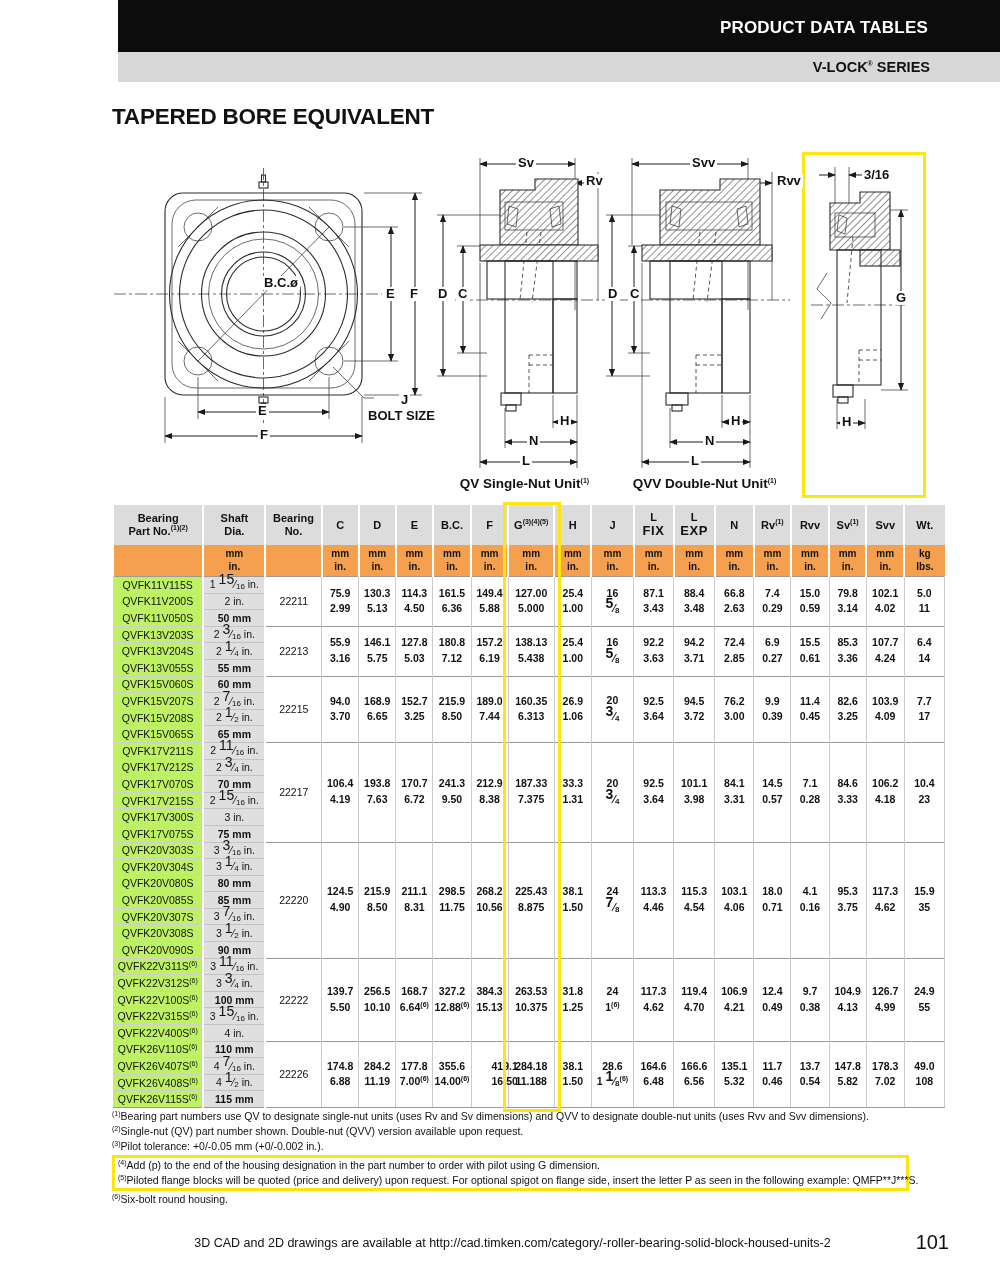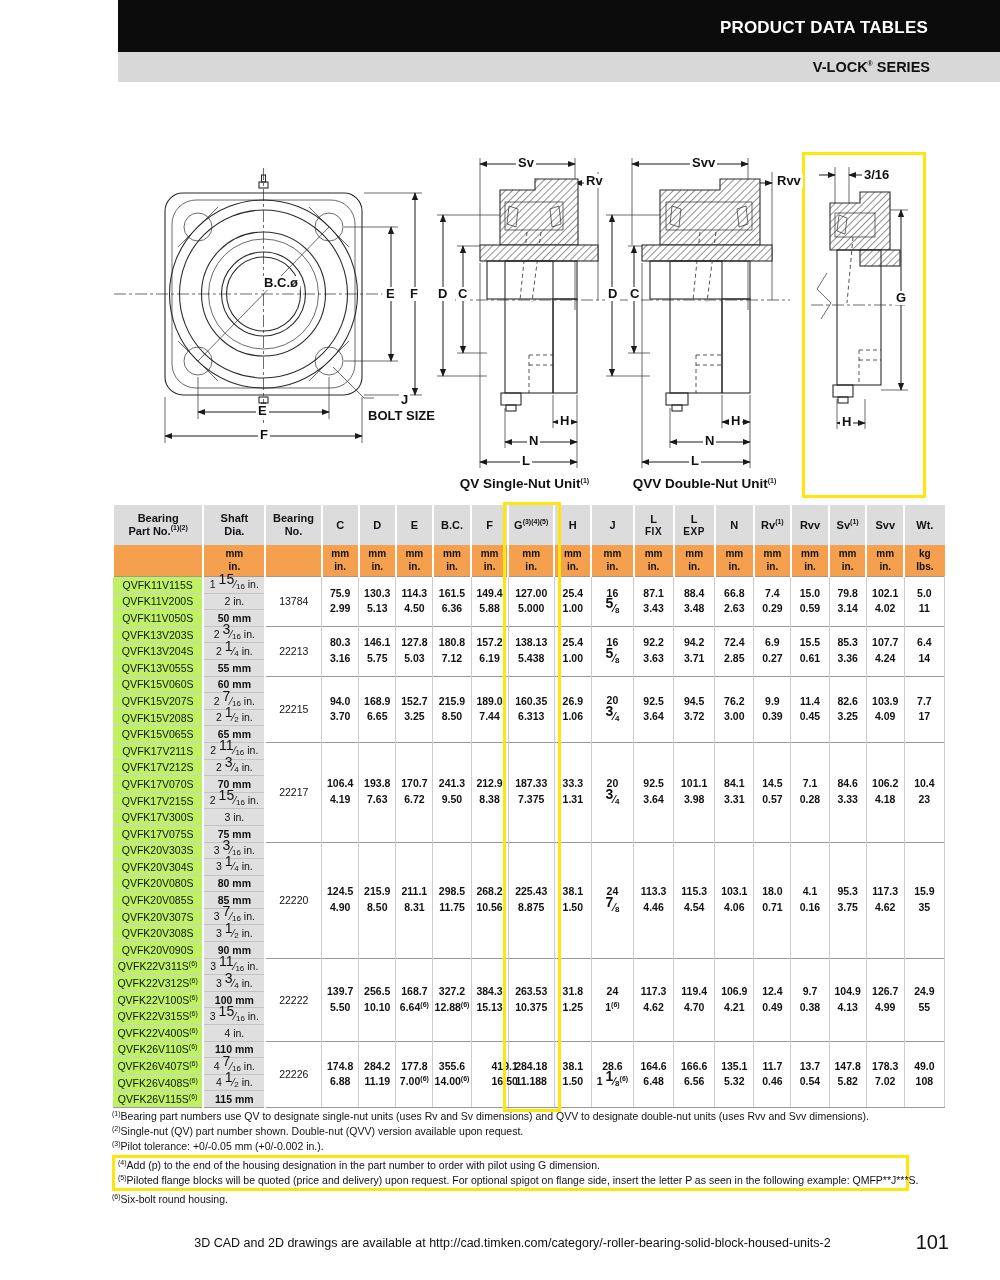--- a/index.html
+++ b/index.html
@@ -28,21 +28,21 @@
   .dlabel{position:absolute;font-size:13px;font-weight:bold;background:#fff;
     padding:0 2px;line-height:1.1;white-space:nowrap;z-index:3}
   .caption{position:absolute;font-size:13.5px;font-weight:bold;text-align:center;white-space:nowrap}
   #pilot-box{position:absolute;left:802px;top:152px;width:118px;height:340px;border:3px solid #ffe60a}
 
   
   #spec-table{position:absolute;left:112px;top:505px;width:833px;border-collapse:collapse;table-layout:fixed}
   #spec-table th,#spec-table td{padding:0;text-align:center;vertical-align:middle}
   th.h1{background:#dcdcdc;font-size:11px;height:40px;line-height:1.15;font-weight:bold;border-left:2px solid #fff}
   th.h2{background:#f5a04e;font-size:10px;height:31px;line-height:1.25;font-weight:bold;border-left:2px solid #fff}
-  .hsub{font-size:10px;letter-spacing:.6px}
+  .hsub{font-size:13px;letter-spacing:.6px}
   tbody tr{height:16.6px}
   tbody td{font-size:10.5px}
   td.part{background:#bef264;border-bottom:1px solid #cfcfcf}
   td.shaft{background:#dfdfdf;border-bottom:1px solid #c3c3c3;border-left:2px solid #fff;border-right:2px solid #fff}
   td.brg{border-right:1px solid #ccc;background:#fff}
   td.val{border-right:1px solid #ccc;font-weight:bold;line-height:1.5}
   tr.gstart td{border-top:1.5px solid #9a9a9a}
   .bld{font-weight:bold}
   sup{font-size:7px;line-height:0;vertical-align:super}
   .fr{white-space:nowrap}
@@ -70,20 +70,21 @@
       <rect width="5" height="5" fill="#fff"></rect>
       <line x1="0" y1="0" x2="0" y2="5" stroke="#555" stroke-width="1.3"></line>
     </pattern>
   </defs>
 </svg>
 
 <div id="black-bar">PRODUCT DATA TABLES</div>
 <div id="series-bar">V-LOCK<sup>®</sup> SERIES</div>
 
 <div id="page-title">
+  <div>TAPERED BORE EQUIVALENT</div>
 </div>
 
 <svg class="draw" style="left:112px;top:165px" width="330" height="295" viewBox="0 0 330 295">
   <rect x="53" y="28" width="197" height="202" rx="18" class="ln"></rect>
   <rect x="60" y="35" width="183" height="188" rx="24" class="thin"></rect>
   <circle cx="151.5" cy="129" r="94" class="ln"></circle>
   <circle cx="151.5" cy="129" r="84" class="ln"></circle>
   <circle cx="151.5" cy="129" r="62" class="ln"></circle>
   <circle cx="151.5" cy="129" r="55" class="thin"></circle>
   <circle cx="151.5" cy="129" r="42" class="ln"></circle>
@@ -413,21 +414,21 @@
         <th class="h2">
           <div>kg</div>
           <div>lbs.</div>
         </th>
       </tr>
   </thead>
   <tbody id="tbody">
       <tr class="gstart">
         <td class="part">QVFK11V115S</td>
         <td class="shaft">1 <span class="fr"><sup>15</sup>⁄<sub>16</sub></span> in.</td>
-        <td class="brg" rowspan="3">13784</td>
+        <td class="brg" rowspan="3">22211</td>
         <td class="val" rowspan="3">
           <div>75.9</div>
           <div>2.99</div>
         </td>
         <td class="val" rowspan="3">
           <div>130.3</div>
           <div>5.13</div>
         </td>
         <td class="val" rowspan="3">
           <div>114.3</div>
@@ -492,21 +493,21 @@
       </tr>
       <tr>
         <td class="part">QVFK11V050S</td>
         <td class="shaft bld">50 mm</td>
       </tr>
       <tr class="gstart">
         <td class="part">QVFK13V203S</td>
         <td class="shaft">2 <span class="fr"><sup>3</sup>⁄<sub>16</sub></span> in.</td>
         <td class="brg" rowspan="3">22213</td>
         <td class="val" rowspan="3">
-          <div>80.3</div>
+          <div>55.9</div>
           <div>3.16</div>
         </td>
         <td class="val" rowspan="3">
           <div>146.1</div>
           <div>5.75</div>
         </td>
         <td class="val" rowspan="3">
           <div>127.8</div>
           <div>5.03</div>
         </td>

